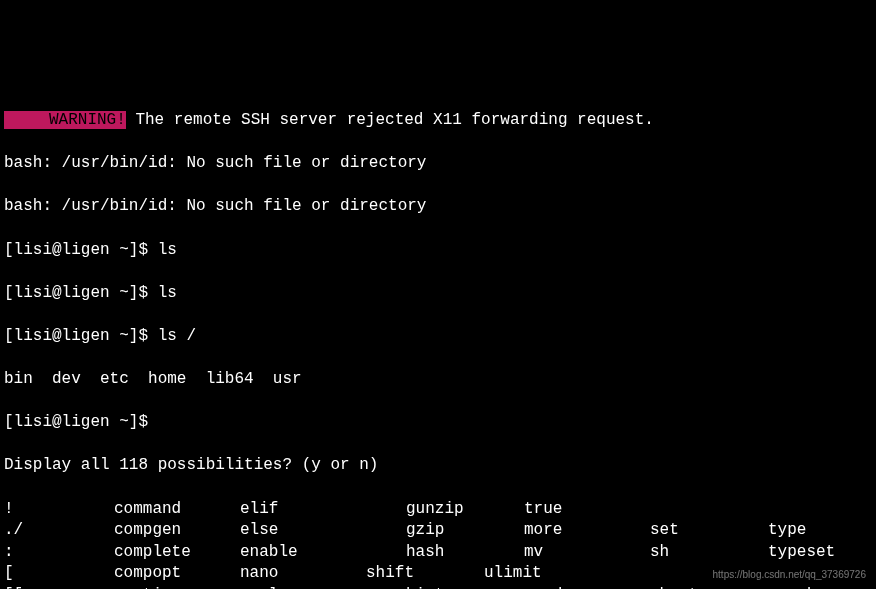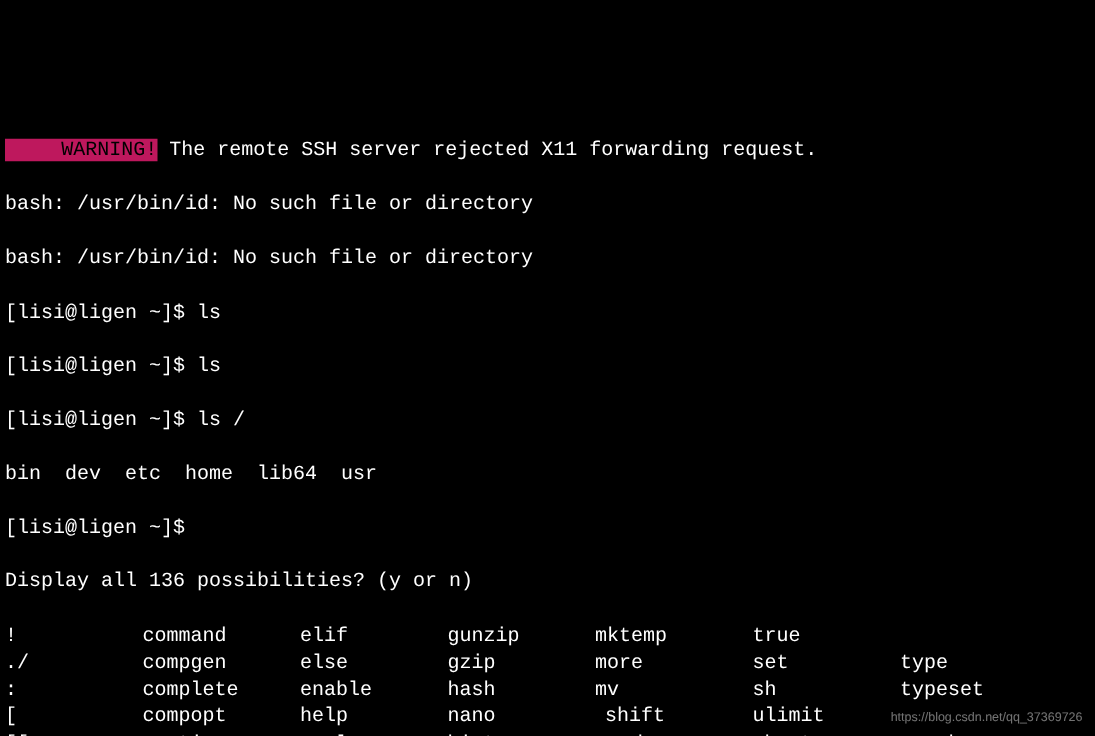--- a/index.html
+++ b/index.html
@@ -38,21 +38,21 @@
     }
     .completion-row {
       display: flex;
     }
     .col {
       white-space: pre;
     }
     .c1 { width: 110px; }
     .c2 { width: 126px; }
     .c3 { width: 118px; }
-    .c4 { width: 118px; }
+    .c4 { width: 118px; margin-left: 48px; }
     .c5 { width: 126px; }
     .c6 { width: 118px; }
     .c7 { width: auto; font-family: Liberation Mono, monospace; }
     .watermark {
       position: absolute;
       right: 10px;
       bottom: 8px;
       color: rgba(255,255,255,0.45);
       font-size: 10px;
       font-family: Arial, sans-serif;
@@ -66,26 +66,26 @@
 
 <div class="terminal">
 <span class="line"><span class="warning-label">WARNING!</span><span> The remote SSH server rejected X11 forwarding request.</span></span>
 <span class="line">bash: /usr/bin/id: No such file or directory</span>
 <span class="line">bash: /usr/bin/id: No such file or directory</span>
 <span class="line"><span>[lisi@ligen ~]$ </span><span>ls</span></span>
 <span class="line"><span>[lisi@ligen ~]$ </span><span>ls</span></span>
 <span class="line"><span>[lisi@ligen ~]$ </span><span>ls /</span></span>
 <span class="line">bin  dev  etc  home  lib64  usr</span>
 <span class="line"><span>[lisi@ligen ~]$ </span></span>
-<span class="line">Display all 136 possibilities? (y or n)</span>
+<span class="line">Display all 118 possibilities? (y or n)</span>
 <div class="completion-table">
-  <div class="completion-row"><span class="col c1">!</span><span class="col c2">command</span><span class="col c3">elif</span><span class="col c4">gunzip</span><span class="col c5">mktemp</span><span class="col c7">true</span></div>
+  <div class="completion-row"><span class="col c1">!</span><span class="col c2">command</span><span class="col c3">elif</span><span class="col c4">gunzip</span><span class="col c7">true</span></div>
   <div class="completion-row"><span class="col c1">./</span><span class="col c2">compgen</span><span class="col c3">else</span><span class="col c4">gzip</span><span class="col c5">more</span><span class="col c6">set</span><span class="col c7">type</span></div>
   <div class="completion-row"><span class="col c1">:</span><span class="col c2">complete</span><span class="col c3">enable</span><span class="col c4">hash</span><span class="col c5">mv</span><span class="col c6">sh</span><span class="col c7">typeset</span></div>
-  <div class="completion-row"><span class="col c1">[</span><span class="col c2">compopt</span><span class="col c4">help</span><span class="col c5">nano</span><span class="col c6">shift</span><span class="col c7">ulimit</span></div>
+  <div class="completion-row"><span class="col c1">[</span><span class="col c2">compopt</span><span class="col c5">nano</span><span class="col c6">shift</span><span class="col c7">ulimit</span></div>
   <div class="completion-row"><span class="col c1">[[</span><span class="col c2">continue</span><span class="col c3">eval</span><span class="col c4">history</span><span class="col c5">popd</span><span class="col c6">shopt</span><span class="col c7">umask</span></div>
   
   
   
   
   
   
   
   
   

